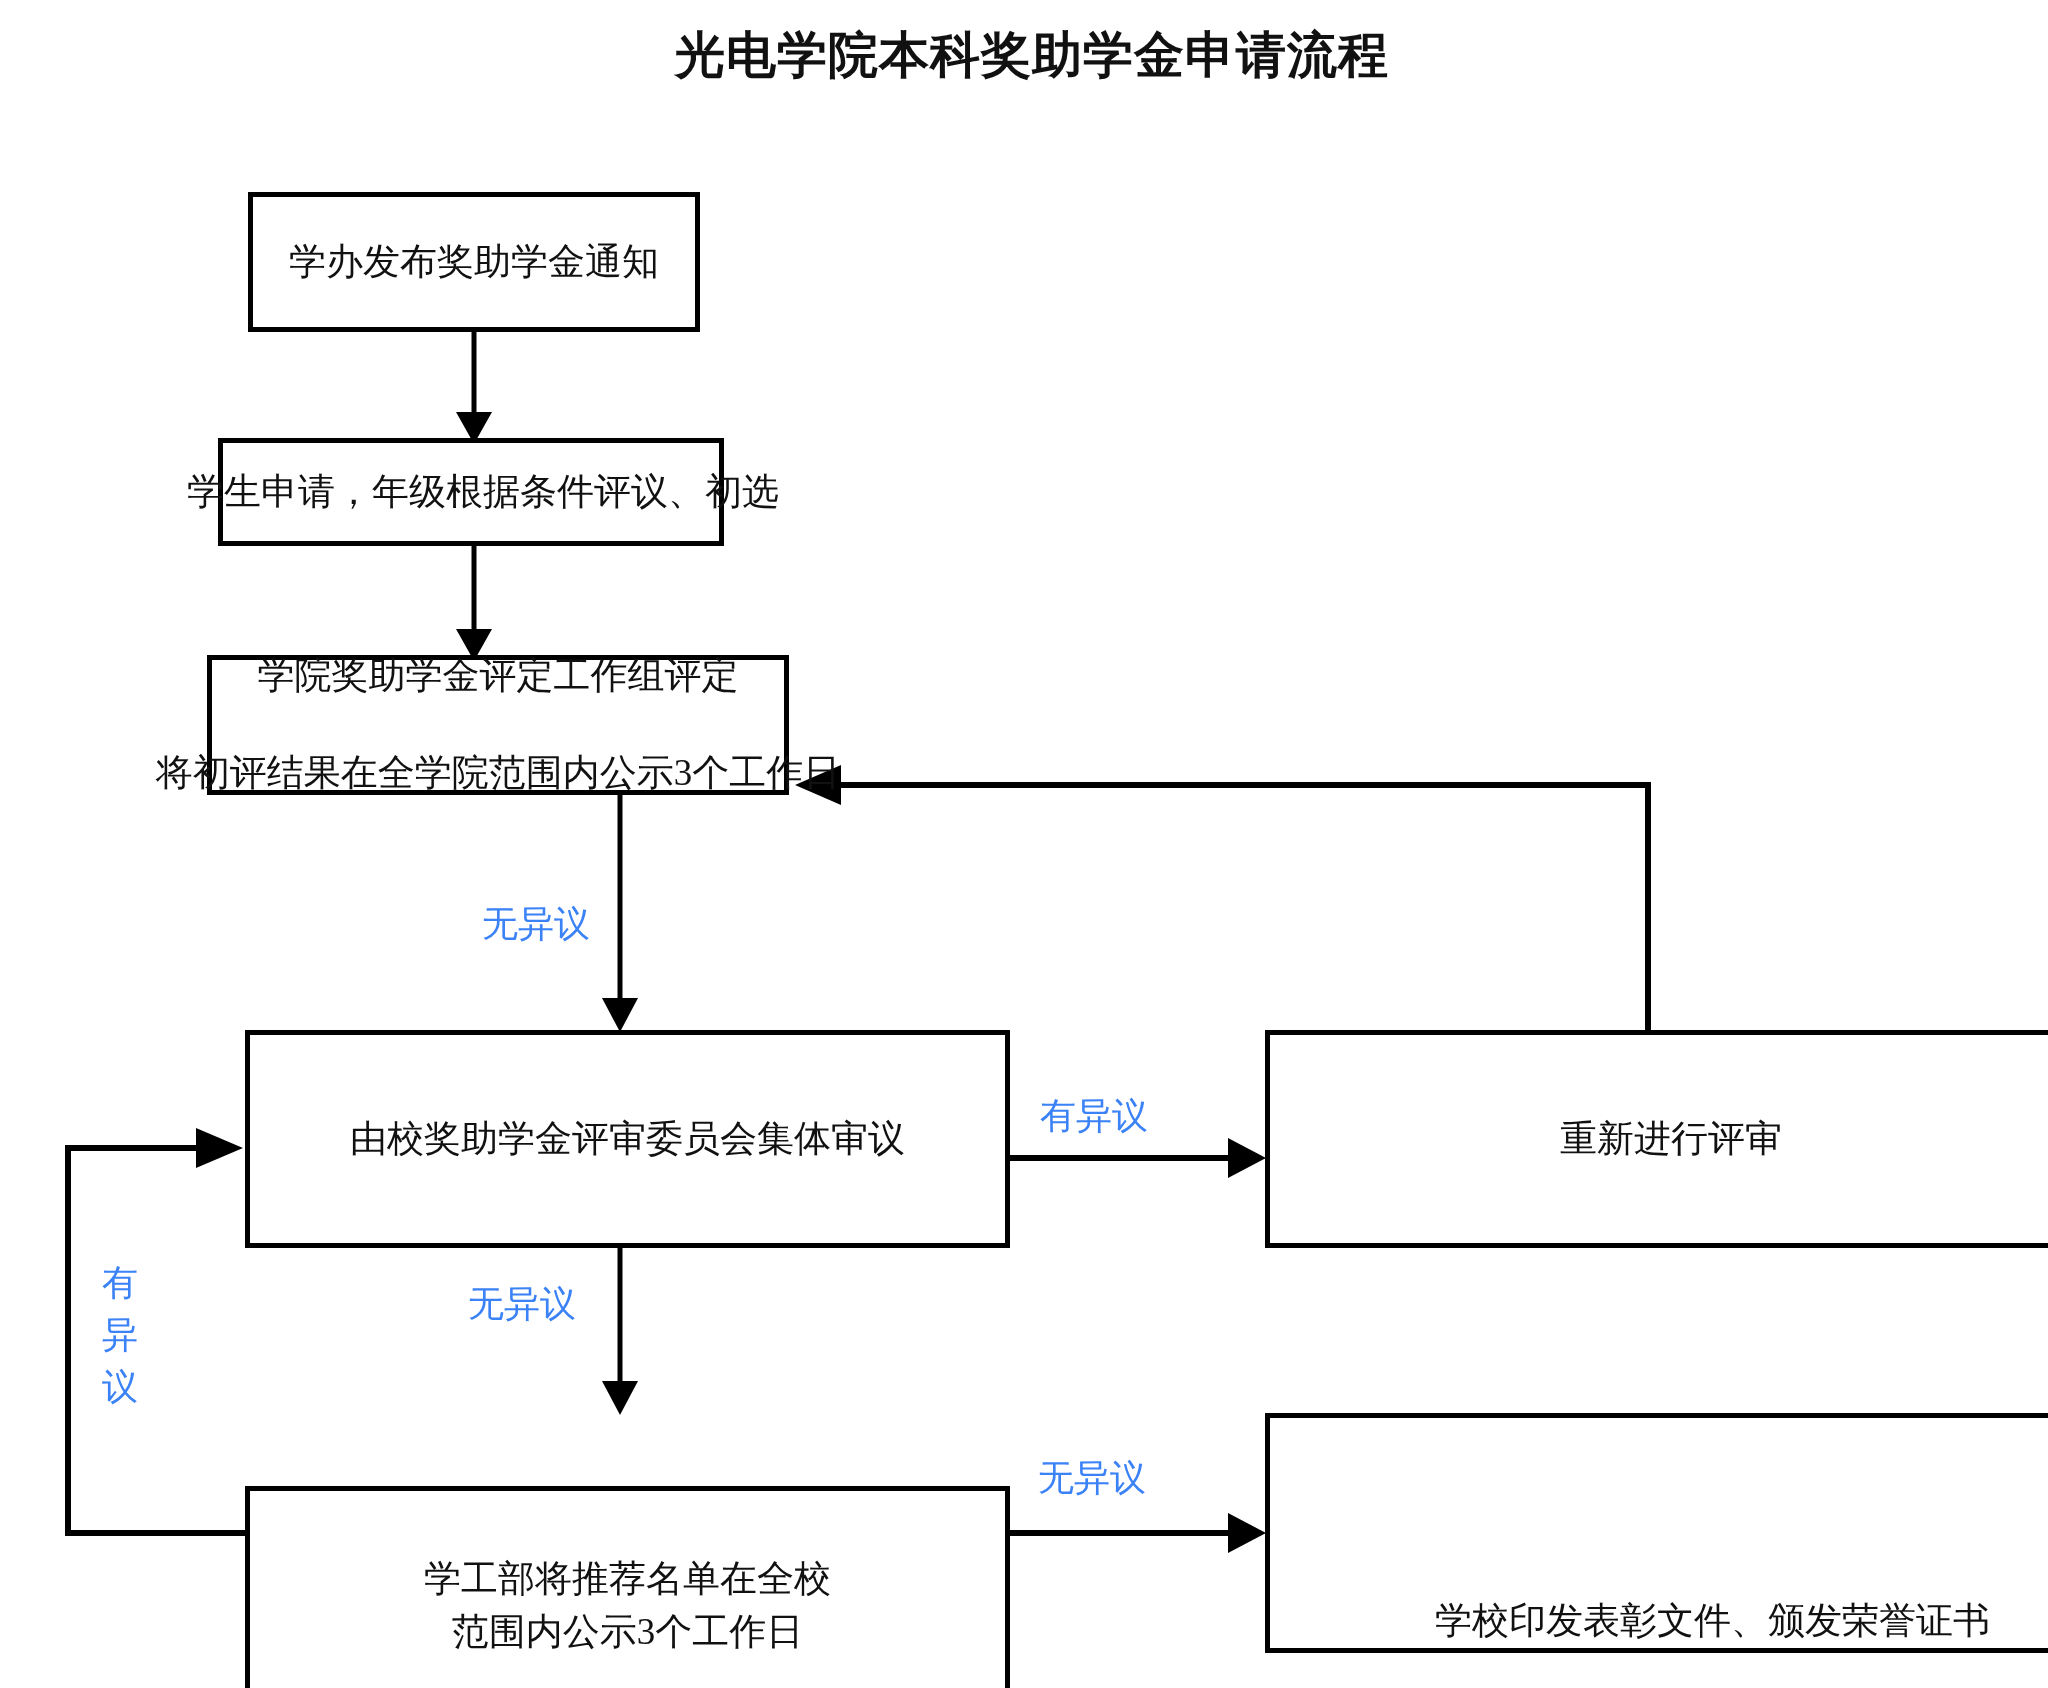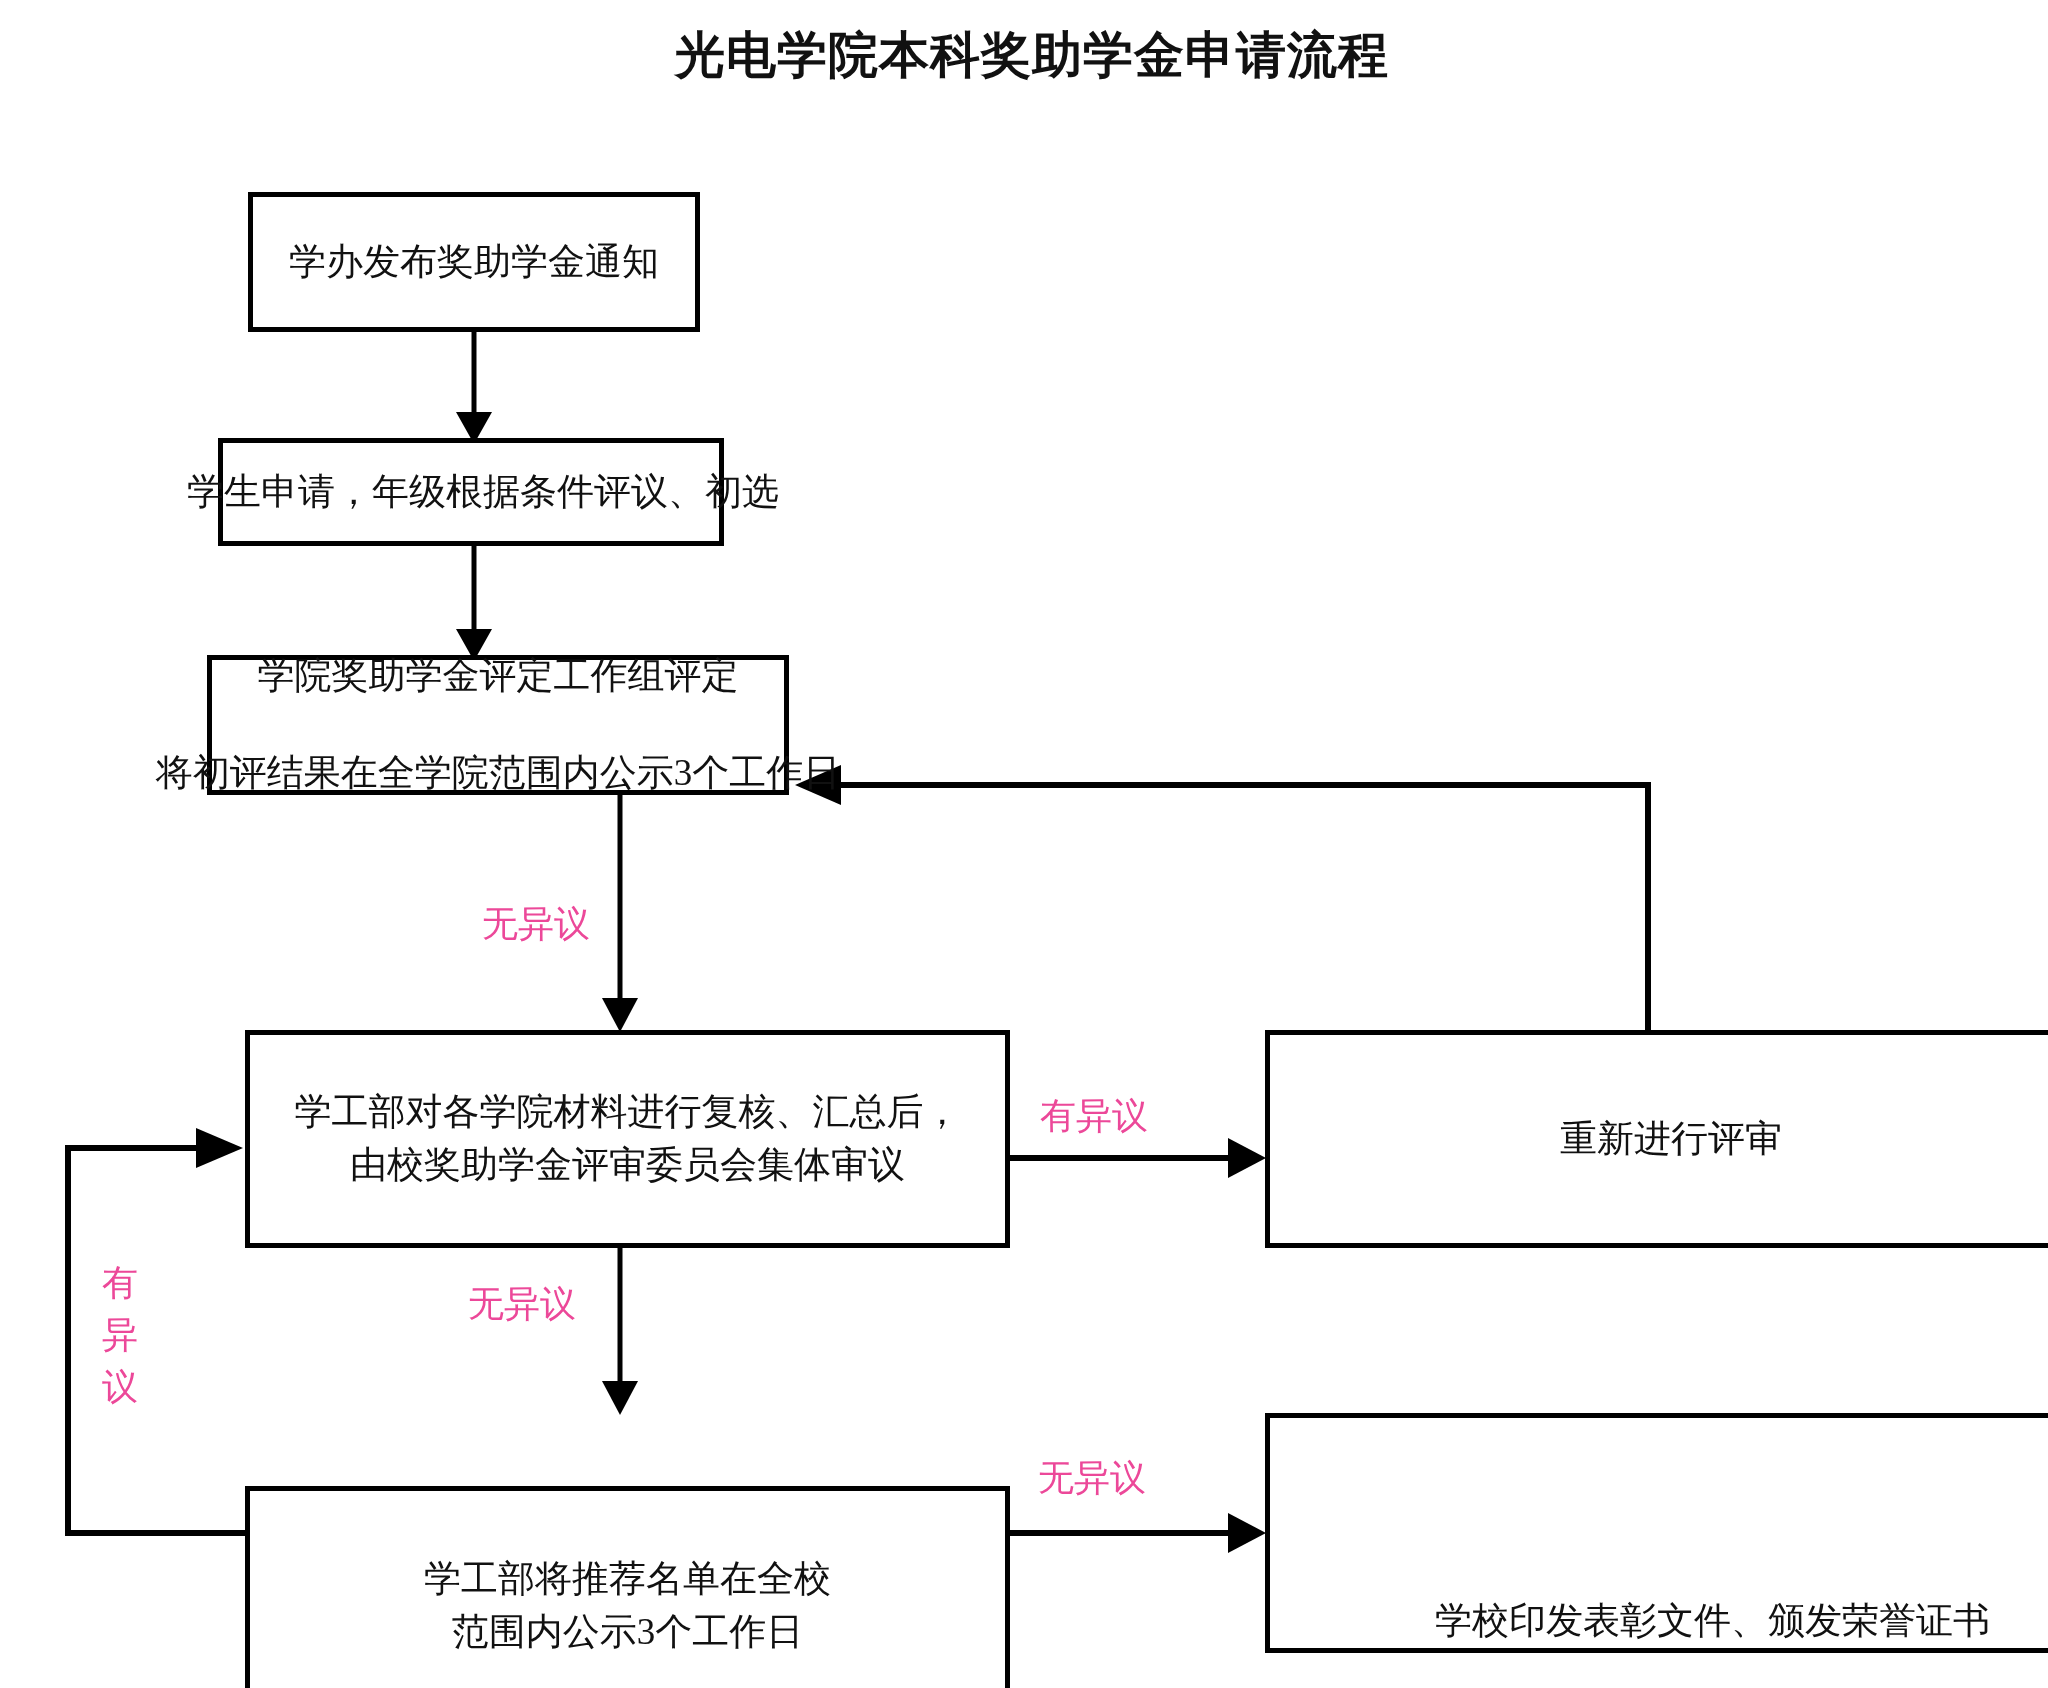--- a/index.html
+++ b/index.html
@@ -52,21 +52,21 @@
     font-size: 37px;
     line-height: 1.42;
     font-family: "Liberation Serif", "DejaVu Serif", serif;
   }
   .node .line {
     display: block;
     white-space: nowrap;
   }
   .edge-label {
     position: absolute;
-    color: #ec4899;
+    color: #3b82f6;
     font-size: 36px;
     line-height: 1.2;
     white-space: nowrap;
     font-family: "Liberation Serif", "DejaVu Serif", serif;
   }
   .edge-label.vertical {
     white-space: normal;
     width: 44px;
     text-align: center;
     line-height: 1.45;
@@ -134,21 +134,20 @@
   <div class="node" style="left:218px; top:438px; width:506px; height:108px;padding-left:24px;">
     <span class="line">学生申请，年级根据条件评议、初选</span>
   </div>
 
   <div class="node" style="left:207px; top:655px; width:582px; height:140px;gap:44px;">
     <span class="line">学院奖助学金评定工作组评定</span>
     <span class="line">将初评结果在全学院范围内公示3个工作日</span>
   </div>
 
   <div class="node" style="left:245px; top:1030px; width:765px; height:218px;">
-    <span class="line">学工部对各学院材料进行复核、汇总后，</span>
     <span class="line">由校奖助学金评审委员会集体审议</span>
   </div>
 
   <div class="node" style="left:1265px; top:1030px; width:812px; height:218px;">
     <span class="line">重新进行评审</span>
   </div>
 
   <div class="node" style="left:245px; top:1486px; width:765px; height:240px;">
     <span class="line">学工部将推荐名单在全校</span>
     <span class="line">范围内公示3个工作日</span>

